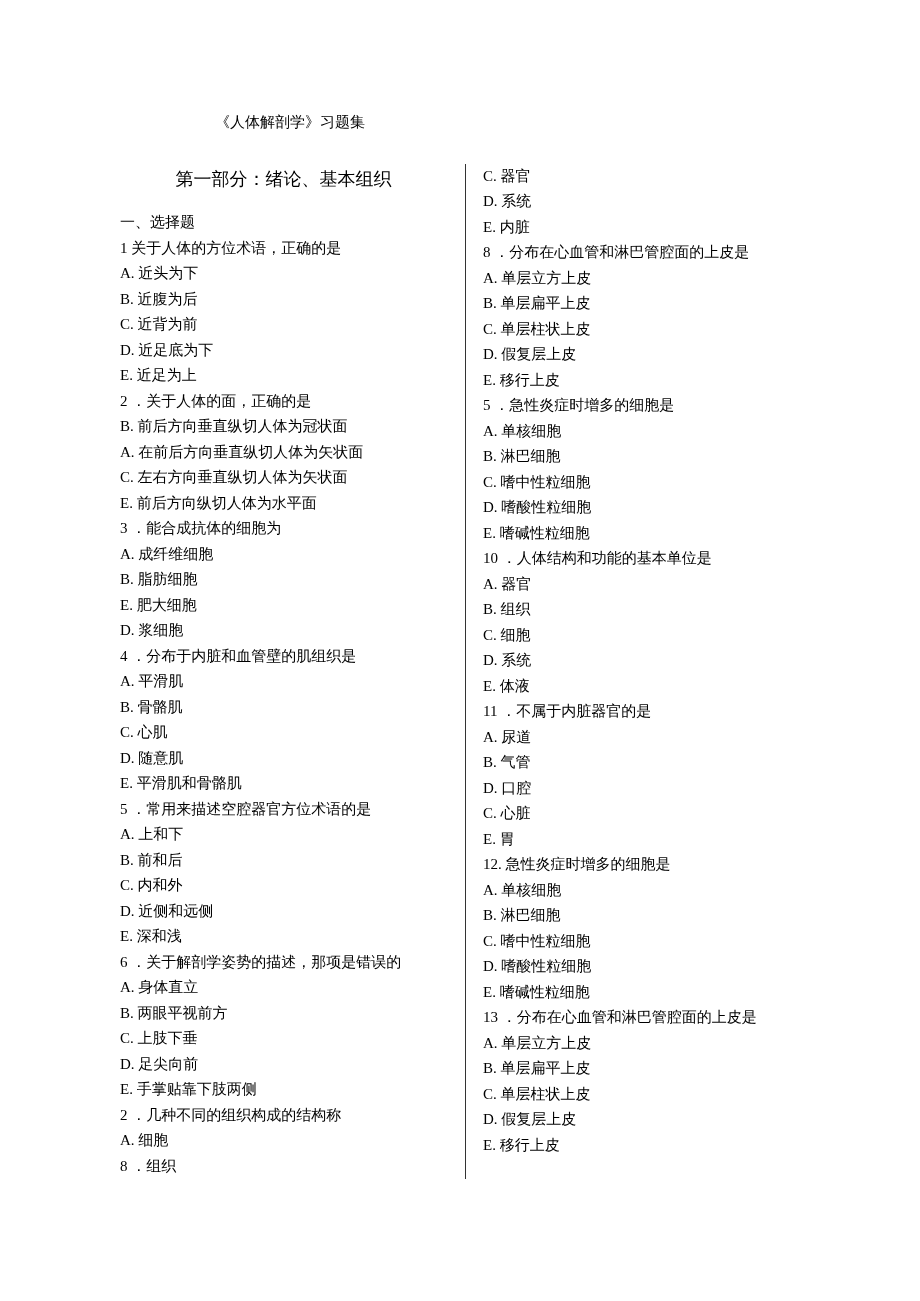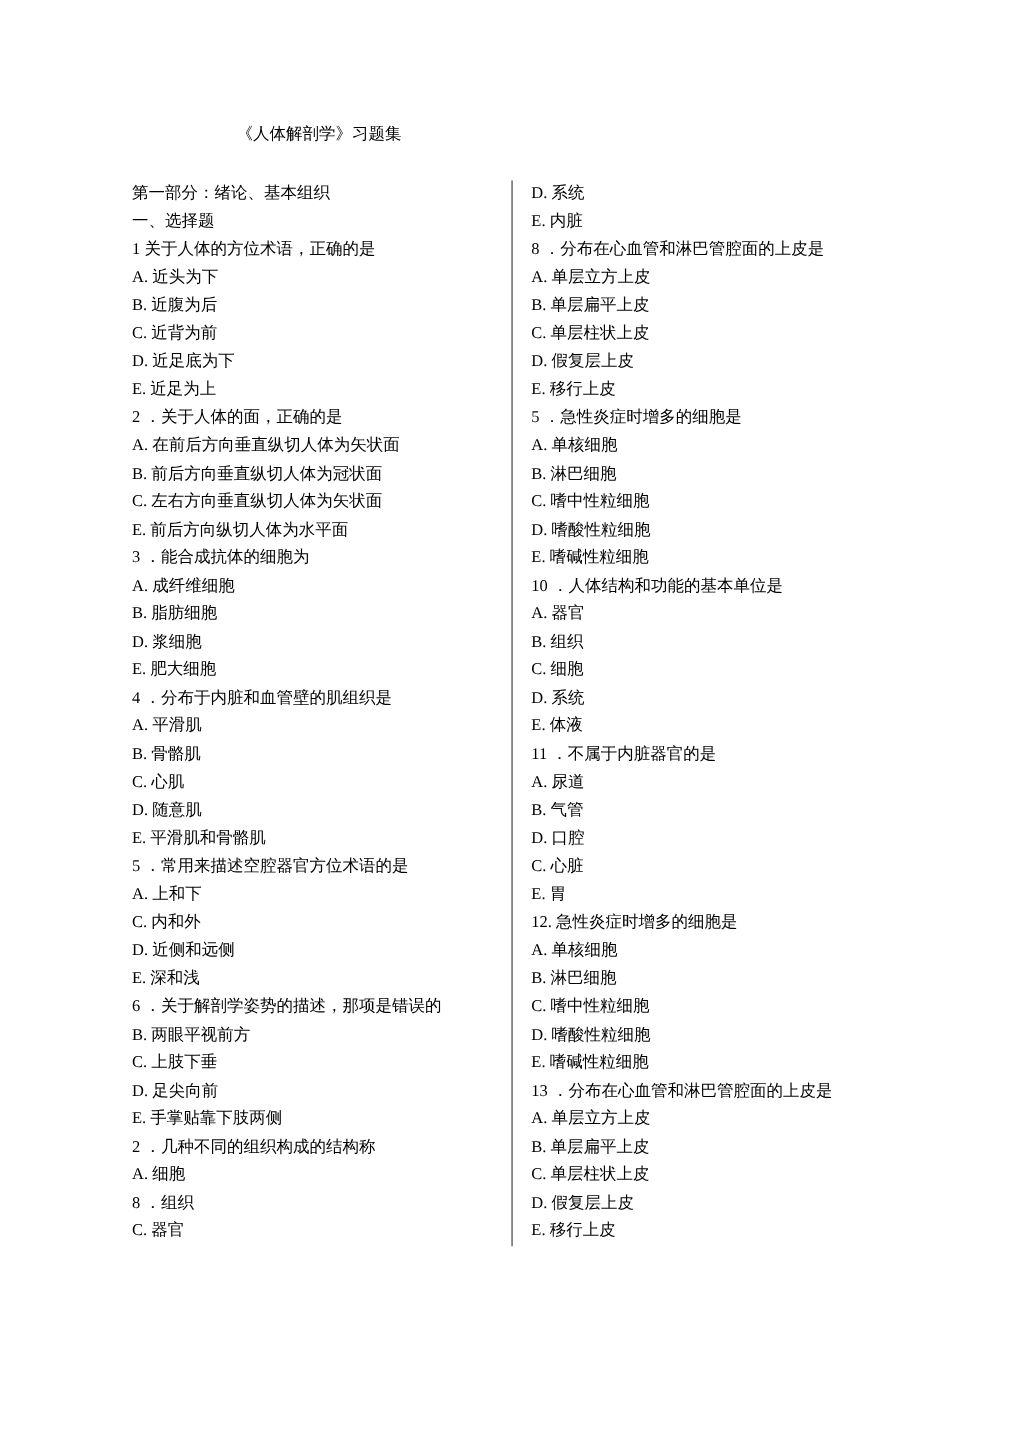--- a/index.html
+++ b/index.html
@@ -26,22 +26,23 @@
     margin: 0 0 28px 0;
     font-size: 15px;
     padding-right: 350px;
   }
   .columns {
     column-count: 2;
     column-gap: 36px;
     column-rule: 1px solid #333;
   }
   .subtitle {
-    font-size: 15px;
-    margin-bottom: 0;
+    text-align: center;
+    font-size: 18px;
+    margin-bottom: 16px;
   }
   .line {
     break-inside: avoid-column;
   }
 </style>
 </head>
 <body>
 
 <div class="page">
   <div class="title">《人体解剖学》习题集</div>
@@ -49,41 +50,43 @@
     <div class="subtitle">第一部分：绪论、基本组织</div>
     <div class="line">一、选择题</div>
     <div id="left-block">
         <div class="line">1 关于人体的方位术语，正确的是</div>
         <div class="line">A. 近头为下</div>
         <div class="line">B. 近腹为后</div>
         <div class="line">C. 近背为前</div>
         <div class="line">D. 近足底为下</div>
         <div class="line">E. 近足为上</div>
         <div class="line">2 ．关于人体的面，正确的是</div>
+        <div class="line">B. 前后方向垂直纵切人体为冠状面</div>
         <div class="line">A. 在前后方向垂直纵切人体为矢状面</div>
-        <div class="line">B. 前后方向垂直纵切人体为冠状面</div>
         <div class="line">C. 左右方向垂直纵切人体为矢状面</div>
         <div class="line">E. 前后方向纵切人体为水平面</div>
         <div class="line">3 ．能合成抗体的细胞为</div>
         <div class="line">A. 成纤维细胞</div>
         <div class="line">B. 脂肪细胞</div>
+        <div class="line">E. 肥大细胞</div>
         <div class="line">D. 浆细胞</div>
-        <div class="line">E. 肥大细胞</div>
         <div class="line">4 ．分布于内脏和血管壁的肌组织是</div>
         <div class="line">A. 平滑肌</div>
         <div class="line">B. 骨骼肌</div>
         <div class="line">C. 心肌</div>
         <div class="line">D. 随意肌</div>
         <div class="line">E. 平滑肌和骨骼肌</div>
         <div class="line">5 ．常用来描述空腔器官方位术语的是</div>
         <div class="line">A. 上和下</div>
+        <div class="line">B. 前和后</div>
         <div class="line">C. 内和外</div>
         <div class="line">D. 近侧和远侧</div>
         <div class="line">E. 深和浅</div>
         <div class="line">6 ．关于解剖学姿势的描述，那项是错误的</div>
+        <div class="line">A. 身体直立</div>
         <div class="line">B. 两眼平视前方</div>
         <div class="line">C. 上肢下垂</div>
         <div class="line">D. 足尖向前</div>
         <div class="line">E. 手掌贴靠下肢两侧</div>
         <div class="line">2 ．几种不同的组织构成的结构称</div>
       </div>
     <div id="right-block">
         <div class="line">A. 细胞</div>
         <div class="line">8 ．组织</div>
         <div class="line">C. 器官</div>

